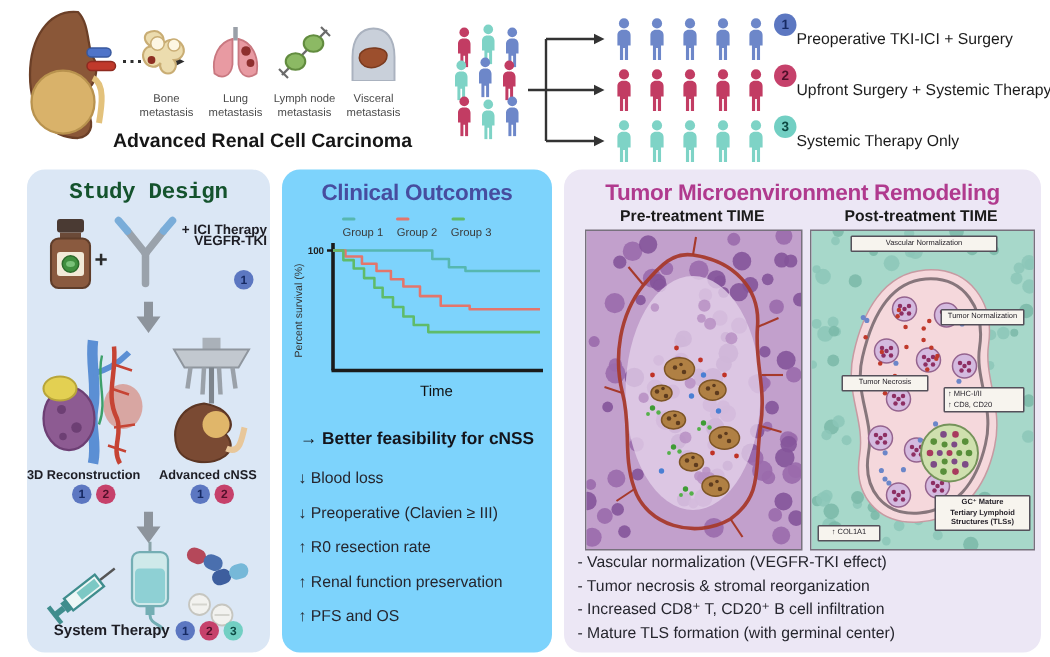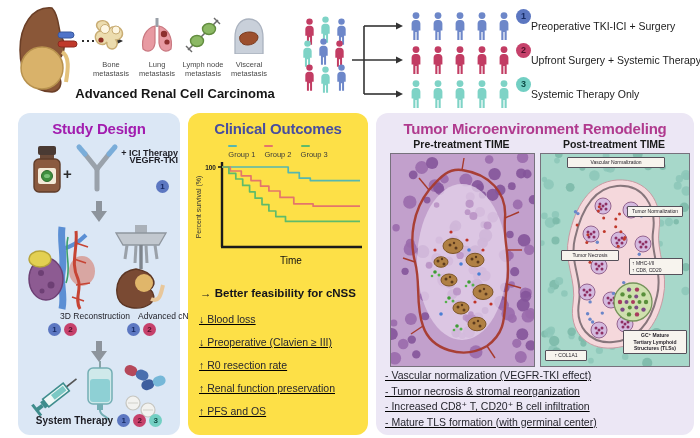--- a/index.html
+++ b/index.html
@@ -1,36 +1,36 @@
 <!DOCTYPE html>
 <html><head>
 <meta charset="utf-8">
 <style>
   html,body{margin:0;padding:0;background:#fff;}
   #canvas{position:relative;width:700px;height:438px;background:#fff;font-family:"Liberation Sans","DejaVu Sans",sans-serif;overflow:hidden;}
   .abs{position:absolute;}
   .panel{position:absolute;top:113px;height:322px;border-radius:12px;}
   #panel-study{left:18px;width:162px;background:#dbe7f5;}
-  #panel-outcomes{left:188px;width:180px;background:#fde047;}
+  #panel-outcomes{left:188px;width:180px;background:#7dd3fc;}
   #panel-tme{left:376px;width:318px;background:#ece7f5;}
   .panel-title{position:absolute;top:7px;left:0;right:0;text-align:center;font-weight:bold;font-size:15px;letter-spacing:-.2px;}
-  #panel-study .panel-title{color:#a21caf;}
+  #panel-study .panel-title{color:#14532d;font-family:Liberation Mono, monospace;}
   #panel-outcomes .panel-title{color:#474d9f;}
   #panel-tme .panel-title{color:#b03a8e;}
   .met-item{position:absolute;top:16px;width:54px;text-align:center;}
   .met-label{font-size:7.5px;line-height:1.2;color:#4a4a4a;margin-top:2px;}
   #arcc-label{position:absolute;left:50px;top:86px;width:250px;text-align:center;font-weight:bold;font-size:13px;color:#161616;}
   .group-label{position:absolute;left:0;width:170px;font-size:10.5px;color:#1c1c1c;line-height:30px;white-space:nowrap;}
   .badge{display:inline-block;border-radius:50%;text-align:center;font-weight:bold;box-sizing:border-box;}
-  .step-label{position:absolute;text-align:right;font-weight:normal;font-size:8.5px;color:#1d1d24;padding-left:20px;}
+  .step-label{position:absolute;text-align:left;font-weight:bold;font-size:8.5px;color:#1d1d24;}
   .badge-row{position:absolute;display:flex;gap:3px;}
   .therapy-line{position:absolute;left:96px;width:64px;text-align:right;font-weight:bold;font-size:9px;color:#1d1d24;}
   .hl1{position:absolute;top:158px;left:0;right:0;text-align:center;font-weight:bold;font-size:11px;color:#5a66b8;}
   .hl2{position:absolute;top:174px;left:0;right:0;text-align:center;font-weight:bold;font-size:11.5px;color:#14141b;}
-  .bullet-list{position:absolute;text-decoration:underline;}
+  .bullet-list{position:absolute;}
   #outcome-bullets{left:11px;top:200px;}
   #outcome-bullets .bullet{height:23px;font-size:10.5px;color:#26262e;}
   #tme-bullets{left:9px;top:256px;}
   #tme-bullets .bullet{height:15.5px;font-size:10.5px;color:#26262e;}
   .time-label{position:absolute;top:25px;text-align:center;font-weight:600;font-size:10.5px;color:#1a1a1a;}
   .histo{position:absolute;top:40px;border:1px solid #77717d;box-sizing:content-box;}
   .histo-label{position:absolute;background:#f7f4ee;border:0.5px solid #55505a;border-radius:1px;font-size:5px;line-height:1.3;padding:1px 2px;color:#26222a;text-align:center;}
   #legend-row{position:absolute;top:32px;left:0;right:0;display:flex;justify-content:center;gap:9px;align-items:center;}
   .legend-item{display:flex;align-items:flex-start;gap:3px;font-size:7.5px;color:#3a3a3a;flex-direction:column;}
   .legend-dash{width:9px;height:2.2px;border-radius:1px;}

